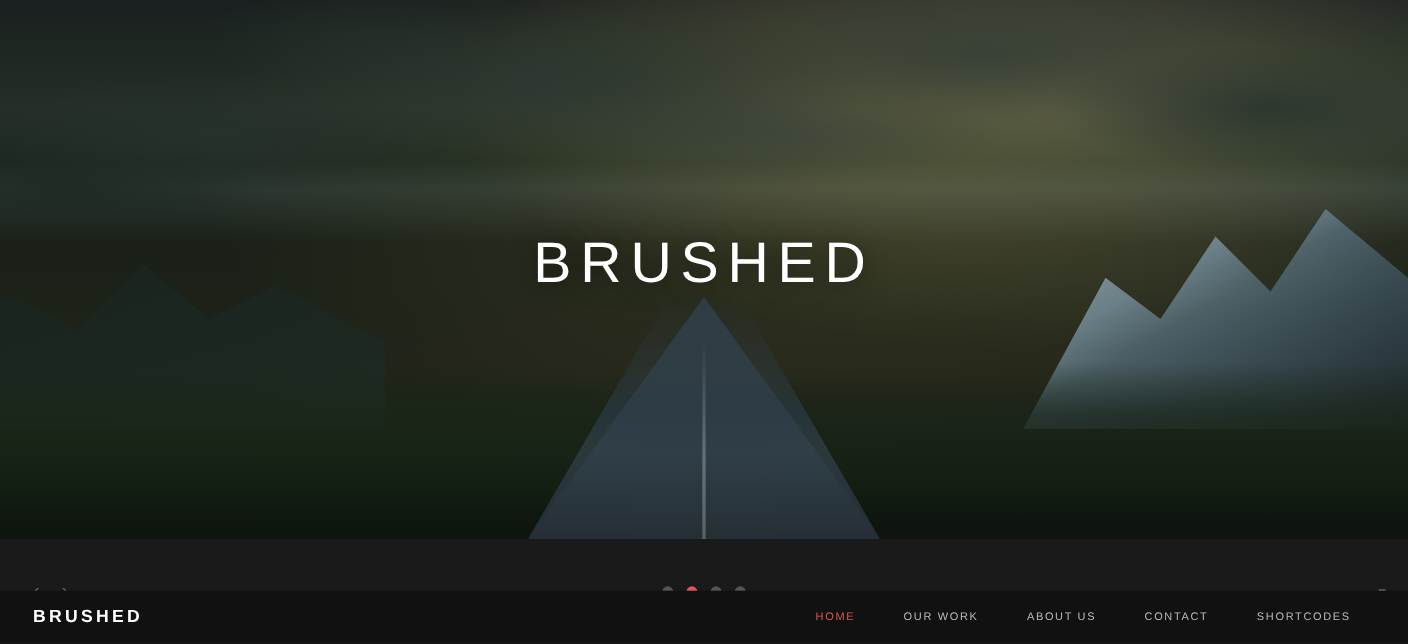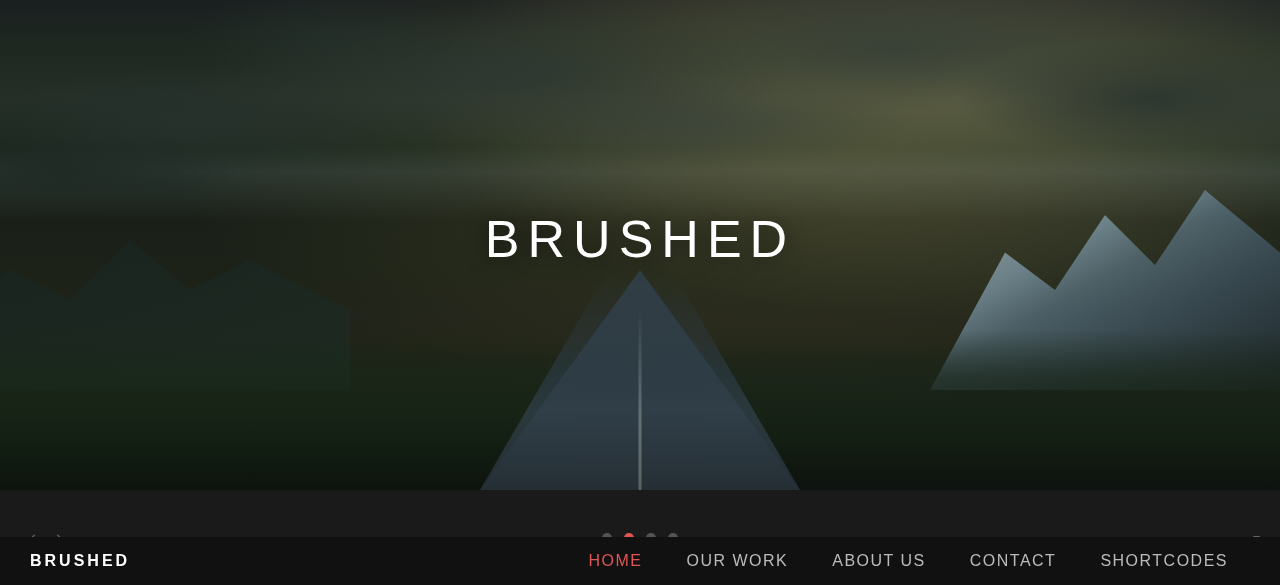--- a/index.html
+++ b/index.html
@@ -266,21 +266,21 @@
     }
 
     .nav-links {
       margin-left: auto;
       display: flex;
       gap: 0;
     }
 
     .nav-link {
       color: #bbbbbb;
-      font-size: 16px;
+      font-size: 10px;
       letter-spacing: 1.5px;
       text-transform: uppercase;
       padding: 0 22px;
       cursor: pointer;
       font-weight: 400;
       text-decoration: none;
       display: block;
     }
 
     .nav-link.active {

